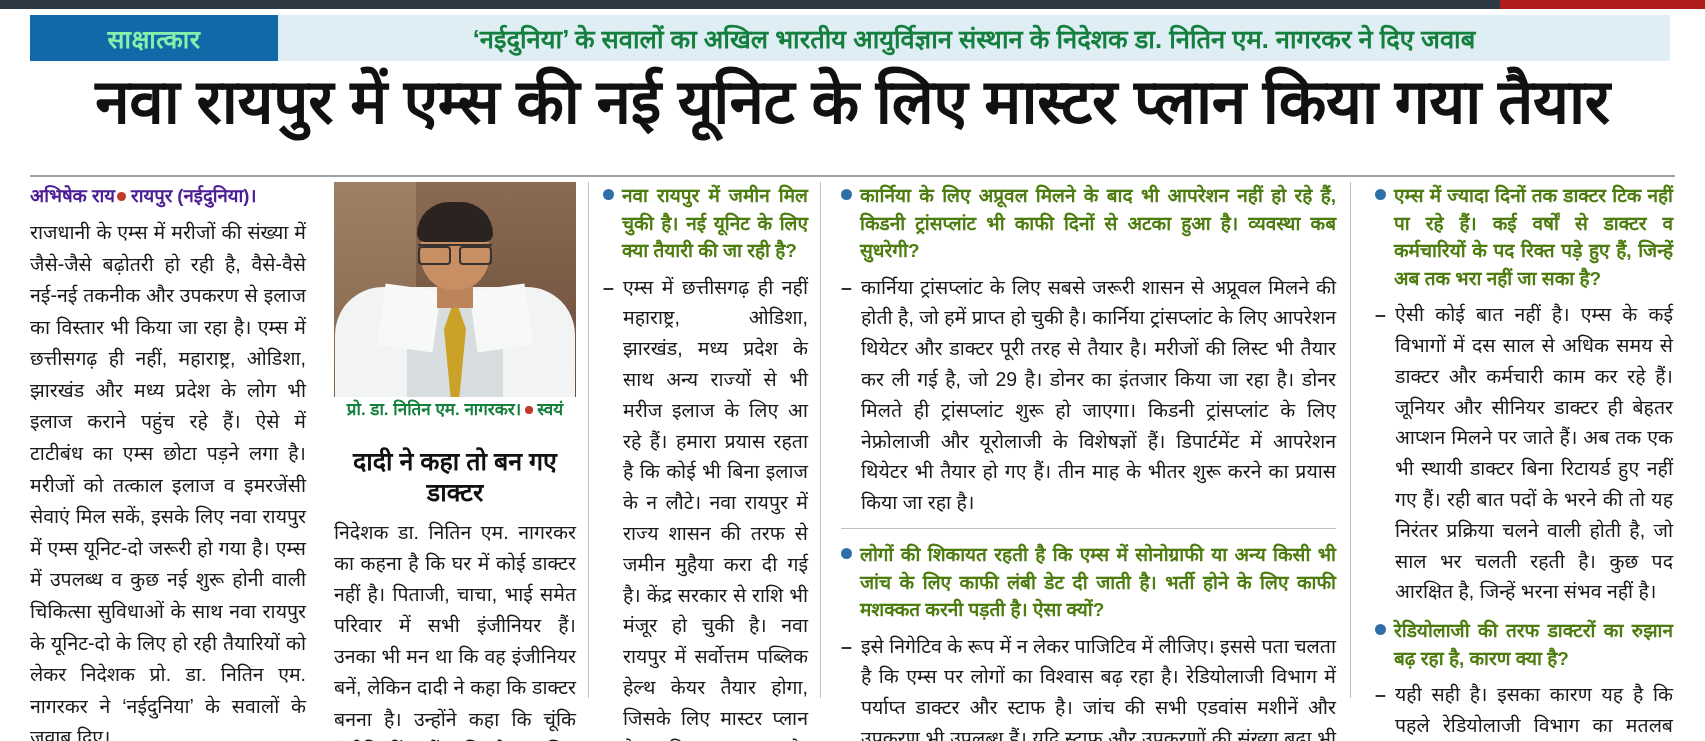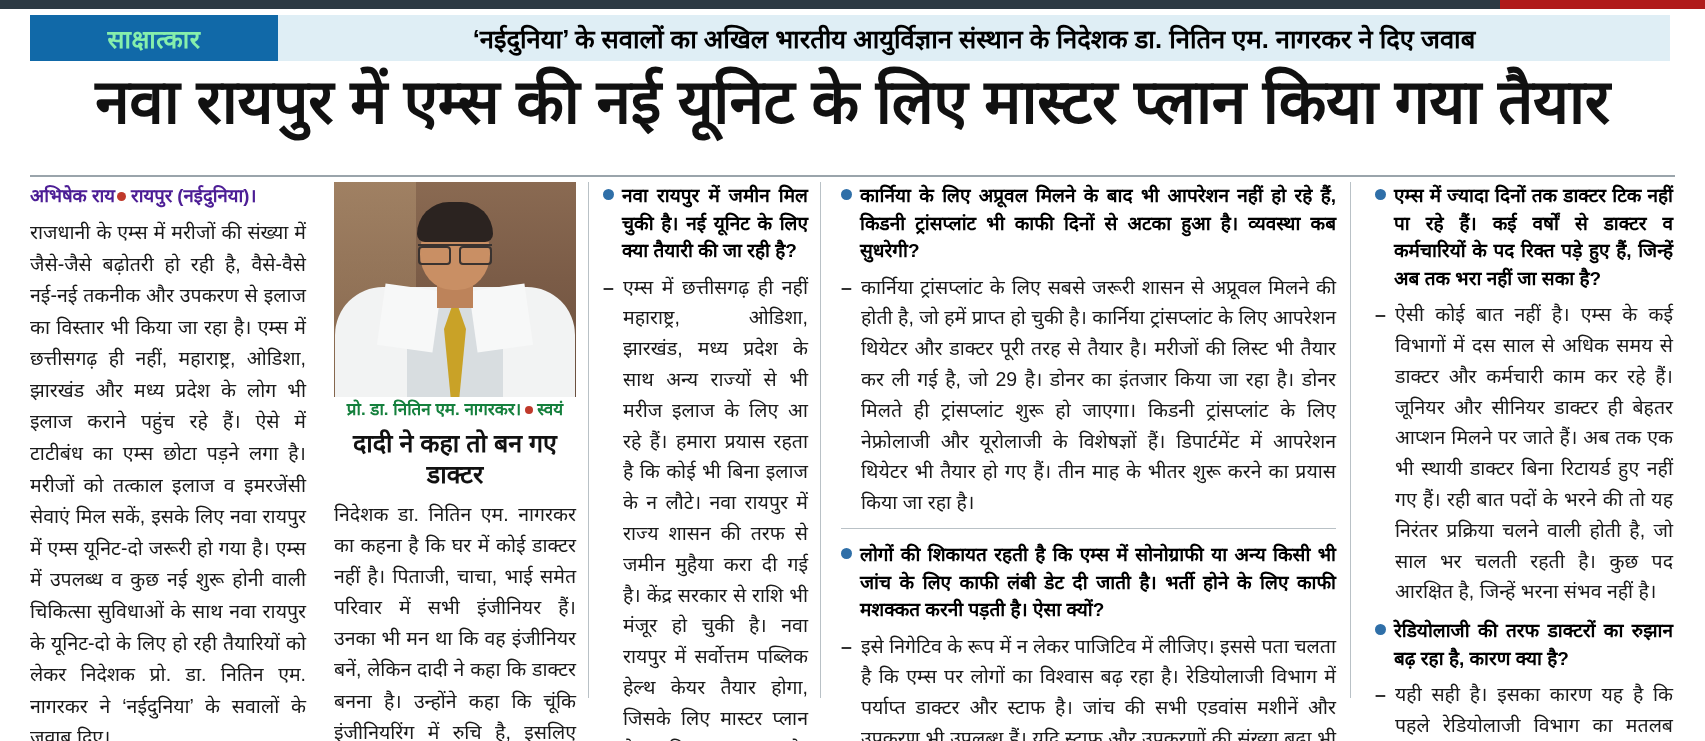--- a/index.html
+++ b/index.html
@@ -54,21 +54,21 @@
     font-weight: bold;
     letter-spacing: 0.5px;
   }
   .band-text {
     flex: 1;
     display: flex;
     align-items: center;
     justify-content: center;
     font-size: 25.5px;
     font-weight: bold;
-    color: #000000;
+    color: #15803d;
     padding: 0 8px;
     white-space: nowrap;
   }
 
   
   .headline {
     position: absolute;
     top: 66px;
     left: 30px;
     width: 1645px;
@@ -240,21 +240,21 @@
   }
   .caption .rdot {
     display: inline-block;
     width: 8px; height: 8px;
     border-radius: 50%;
     background: #c0392b;
     margin: 0 4px 2px 4px;
     vertical-align: middle;
   }
   .subhead {
-    margin-top: 8px;
+    margin-top: 26px;
     font-size: 25px;
     font-weight: bold;
     text-align: center;
     line-height: 1.25;
     color: #111;
   }
   .subtext {
     margin-top: 8px;
     font-size: 19.5px;
     line-height: 1.6;
@@ -262,21 +262,21 @@
     color: #1a1a1a;
   }
 
   
   .qa { margin-bottom: 10px; }
   .qa .q {
     display: flex;
     font-size: 19px;
     font-weight: bold;
     line-height: 1.45;
-    color: #000000;
+    color: #4d7c0f;
     text-align: justify;
   }
   .qa .q .bullet {
     flex: 0 0 auto;
     width: 11px; height: 11px;
     border-radius: 50%;
     background: #2f6fa8;
     margin: 7px 8px 0 0;
   }
   .qa .a {

